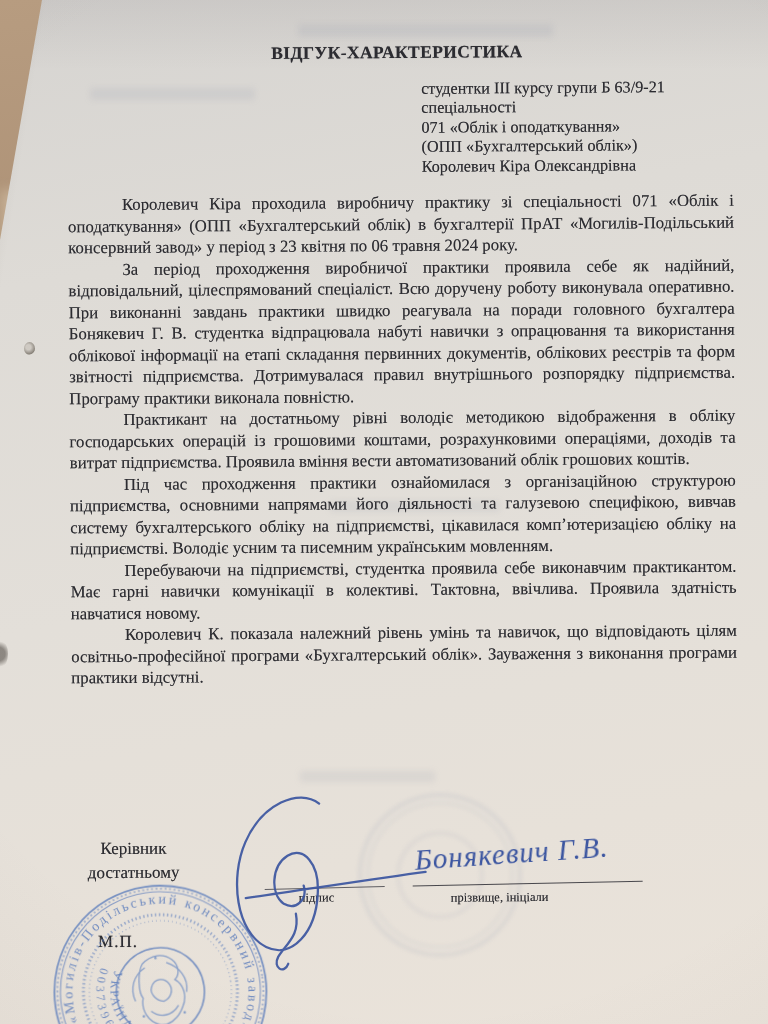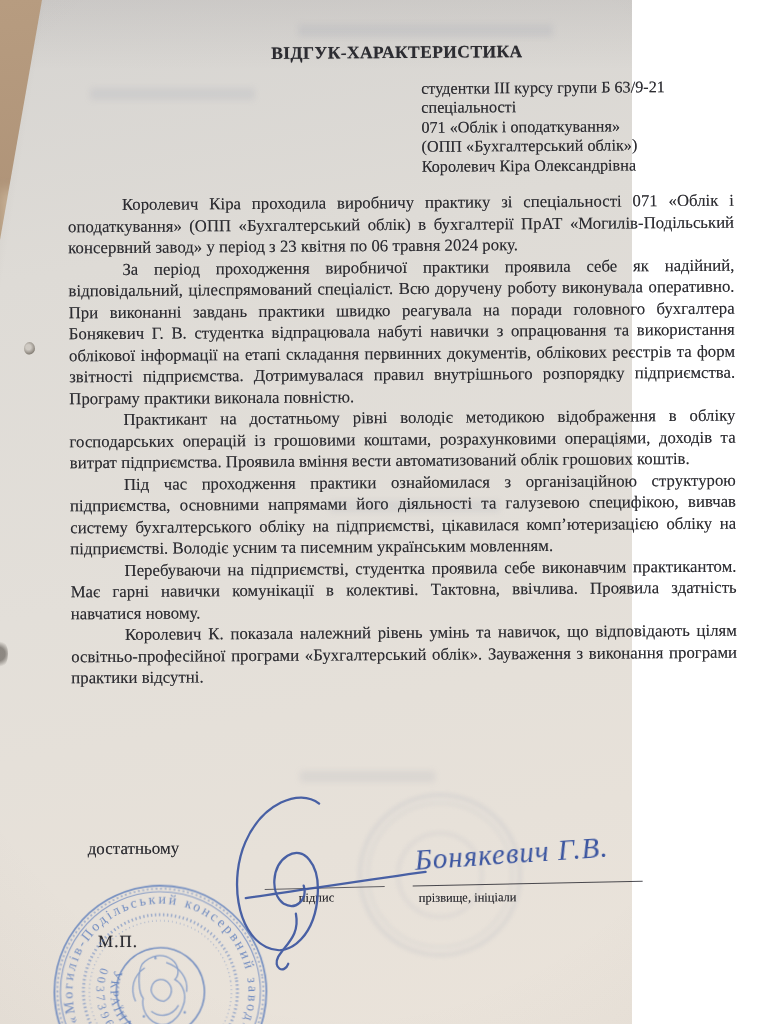--- a/index.html
+++ b/index.html
@@ -1,20 +1,20 @@
 <!DOCTYPE html>
 <html><head>
 <meta charset="utf-8">
 <style>
   html,body{margin:0;padding:0;}
   body{
     width:768px;height:1024px;overflow:hidden;position:relative;
     font-family:"Liberation Serif","DejaVu Serif",serif;
   }
-  .photo{position:absolute;inset:0;width:632px;height:1024px;}
+  .photo{position:absolute;inset:0;width:768px;height:1024px;}
   .table-bg{
     position:absolute;inset:0;
     background:linear-gradient(175deg,#b79c80 0%,#ab8f74 30%,#977a5f 70%,#8a6e55 100%);
   }
   .table-bg .table-sheen{
     position:absolute;left:0;top:190px;width:30px;height:90px;
     background:rgba(222,206,180,0.45);filter:blur(6px);
   }
   .paper{
     position:absolute;inset:0;
@@ -61,21 +61,21 @@
   }
   .printed-line-sig{
     position:absolute;left:262px;top:887px;width:120px;height:0;
     border-top:1.4px solid rgba(50,50,58,0.75);transform:rotate(-1deg);
   }
   .name-line{
     position:absolute;left:410px;top:884px;width:230px;height:0;
     border-top:1.6px solid rgba(45,45,52,0.85);transform:rotate(-0.8deg);
   }
   .name-label{
-    position:absolute;left:416px;top:891px;font-size:12.5px;
+    position:absolute;left:448px;top:891px;font-size:12.5px;
     text-shadow:0 0 0.5px rgba(40,40,46,0.5);
   }
   .handwritten{
     position:absolute;left:412px;top:836px;width:260px;
     font-style:italic;font-size:29px;color:#3b55a0;
     transform:rotate(-3.5deg);letter-spacing:1px;
     filter:blur(0.3px);white-space:nowrap;z-index:5;
   }
   .seal-mark{
     position:absolute;left:95px;top:930px;font-size:17px;letter-spacing:1px;
@@ -139,20 +139,21 @@
       <div class="body-text">
         <p>Королевич Кіра проходила виробничу практику зі спеціальності 071 «Облік і оподаткування» (ОПП «Бухгалтерський облік) в бухгалтерії ПрАТ «Могилів-Подільський консервний завод» у період з 23 квітня по 06 травня 2024 року.</p>
         <p>За період проходження виробничої практики проявила себе як надійний, відповідальний, цілеспрямований спеціаліст. Всю доручену роботу виконувала оперативно. При виконанні завдань практики швидко реагувала на поради головного бухгалтера Бонякевич Г. В. студентка відпрацювала набуті навички з опрацювання та використання облікової інформації на етапі складання первинних документів, облікових реєстрів та форм звітності підприємства. Дотримувалася правил внутрішнього розпорядку підприємства. Програму практики виконала повністю.</p>
         <p>Практикант на достатньому рівні володіє методикою відображення в обліку господарських операцій із грошовими коштами, розрахунковими операціями, доходів та витрат підприємства. Проявила вміння вести автоматизований облік грошових коштів.</p>
         <p>Під час проходження практики ознайомилася з організаційною структурою підприємства, основними напрямами його діяльності та галузевою специфікою, вивчав систему бухгалтерського обліку на підприємстві, цікавилася комп’ютеризацією обліку на підприємстві. Володіє усним та писемним українським мовленням.</p>
         <p>Перебуваючи на підприємстві, студентка проявила себе виконавчим практикантом. Має гарні навички комунікації в колективі. Тактовна, ввічлива. Проявила здатність навчатися новому.</p>
         <p>Королевич К. показала належний рівень умінь та навичок, що відповідають цілям освітньо-професійної програми «Бухгалтерський облік». Зауваження з виконання програми практики відсутні.</p>
       </div>
 
       <div class="sig-role">
+        <div>Керівник</div>
         <div>достатньому</div>
       </div>
 
       <svg class="sig-ink" viewBox="0 0 225 185">
         <g fill="none" stroke="#3b55a0" stroke-width="2.3" stroke-linecap="round" opacity="0.92">
           <path d="M 112,10 C 92,-6 55,10 38,48 C 22,84 28,138 58,153 C 84,166 108,138 110,100 C 112,70 96,52 80,62 C 64,72 62,100 76,110 C 88,117 100,106 96,92"></path>
           <path d="M 88,120 C 92,142 78,150 70,163 C 64,174 76,181 80,170"></path>
           <path d="M 38,104 C 90,97 170,85 218,79"></path>
         </g>
       </svg>

